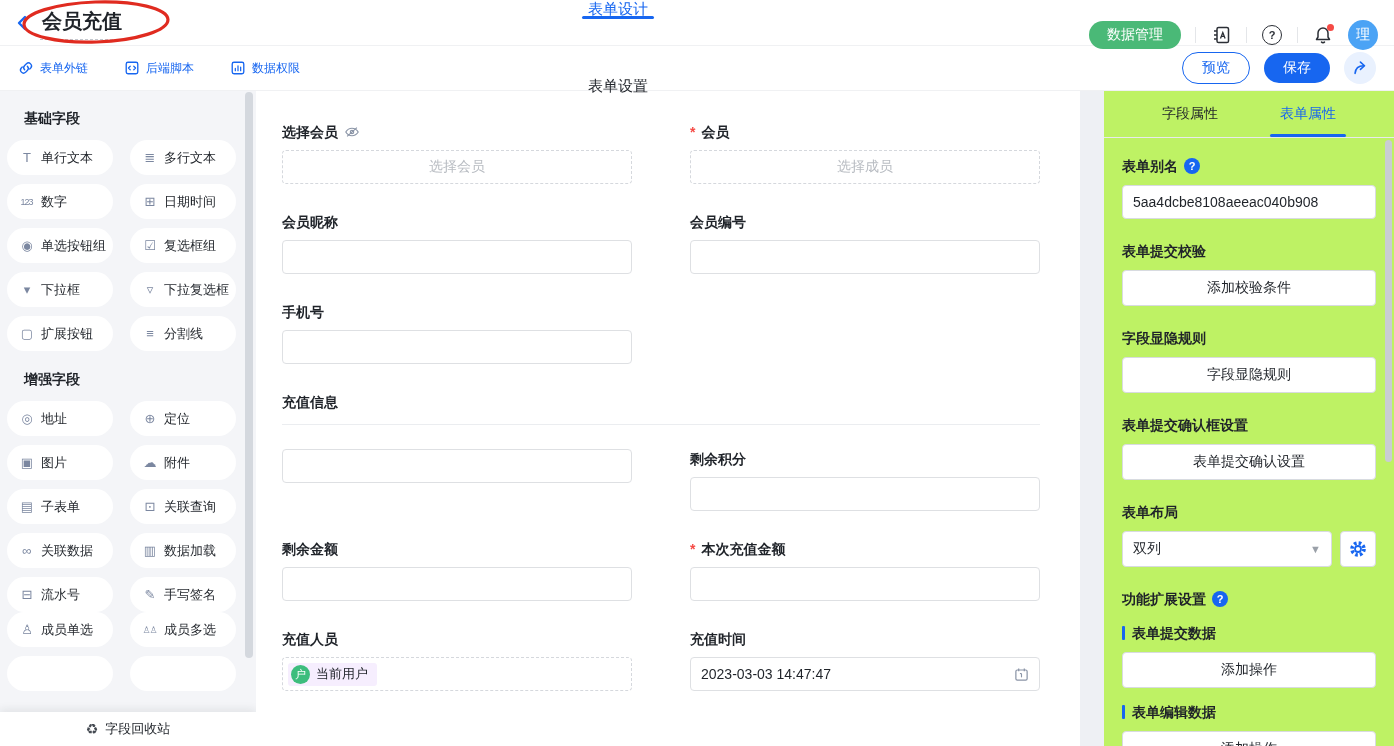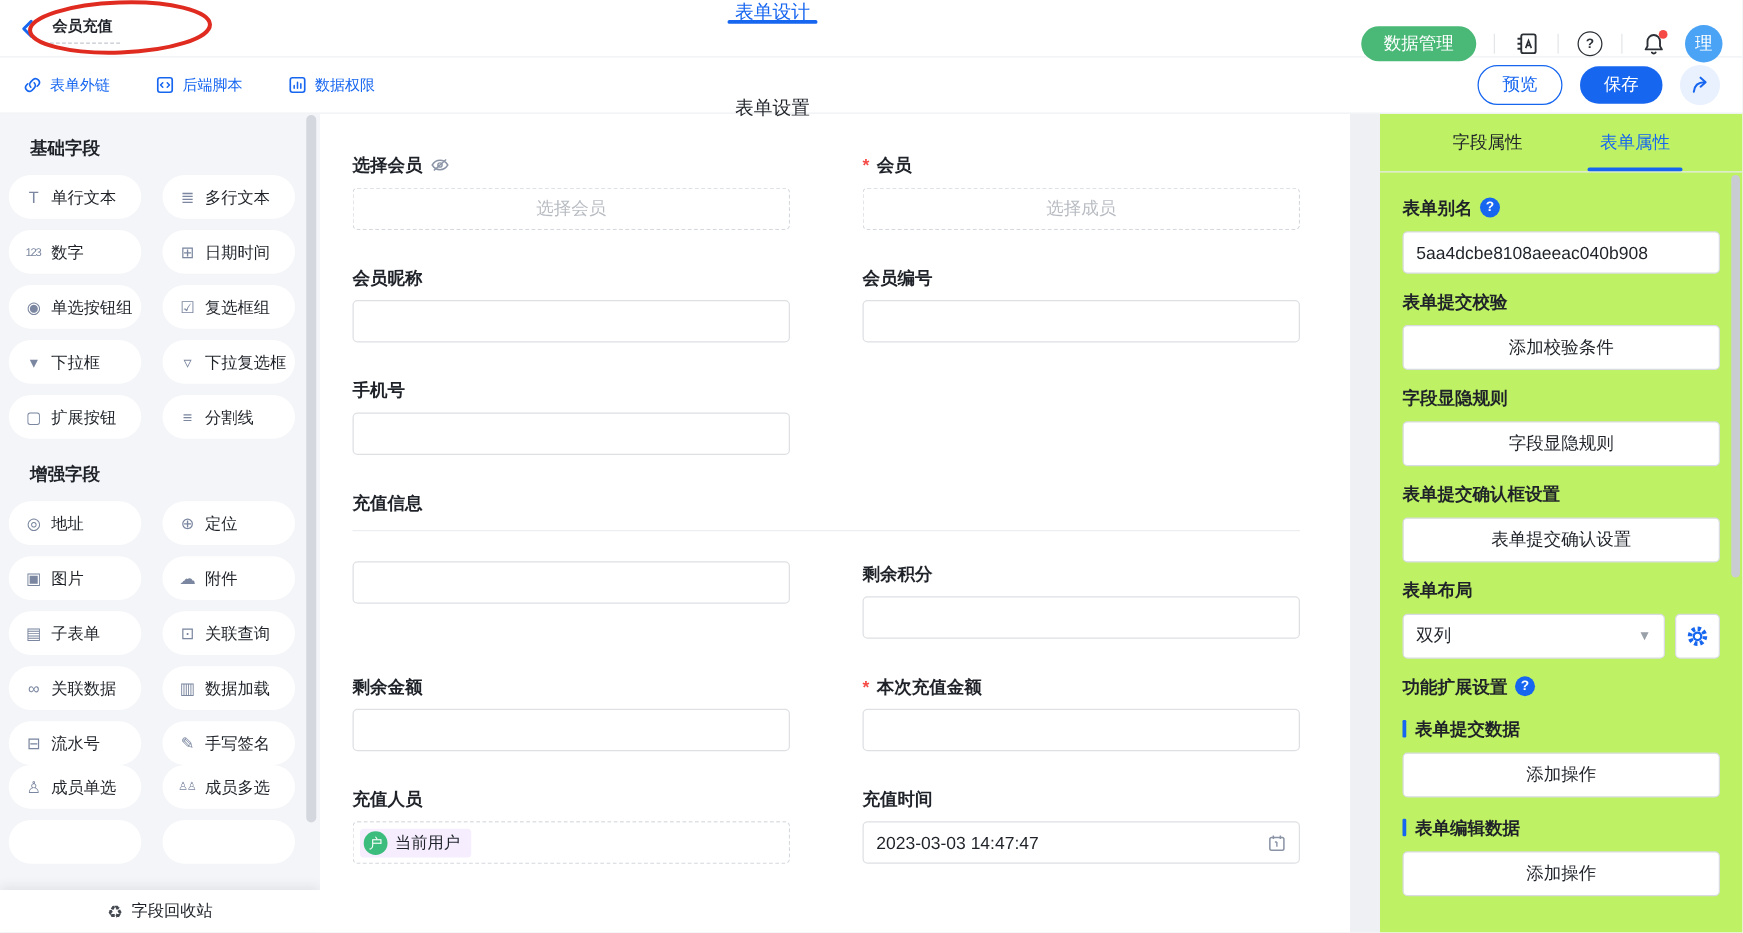--- a/index.html
+++ b/index.html
@@ -2,21 +2,21 @@
 <html><head>
 <meta charset="utf-8">
 <style>
   html,body{margin:0;padding:0;}
   body{font-family:"Liberation Sans","DejaVu Sans",sans-serif;color:#1f2329;background:#eef0f4;}
   .app{position:relative;width:1394px;height:746px;overflow:hidden;background:#eef0f4;}
 
   
   .hdr{position:absolute;top:0;left:0;right:0;height:45px;background:#fff;border-bottom:1px solid #f0f1f3;z-index:5;}
   .hdr-left{position:absolute;left:14px;top:0;height:45px;display:flex;align-items:center;gap:10px;}
-  .page-title{font-size:12px;font-weight:700;padding:2px 6px 4px 2px;border-bottom:1px dashed #c3c7cd;}
+  .page-title{font-size:20px;font-weight:700;padding:2px 6px 4px 2px;border-bottom:1px dashed #c3c7cd;}
   .annot{position:absolute;left:2px;top:-2px;pointer-events:none;}
   .hdr-tabs{position:absolute;left:588px;top:0;height:45px;display:flex;gap:58px;flex-direction:column;}
   .htab{position:relative;display:flex;align-items:center;font-size:15px;cursor:pointer;}
   .htab.active{color:#1766f0;}
   .htab.active::after{content:"";position:absolute;left:-6px;right:-6px;bottom:0;height:3px;border-radius:2px;background:#1766f0;}
   .hdr-right{position:absolute;right:16px;top:12px;height:45px;display:flex;align-items:center;gap:14px;}
   .btn-green{background:#4ab977;color:#fff;font-size:14px;height:28px;padding:0 18px;border-radius:15px;display:flex;align-items:center;cursor:pointer;}
   .vsep{width:1px;height:16px;background:#e4e6e9;}
   .hicon{width:22px;height:22px;display:flex;align-items:center;justify-content:center;cursor:pointer;position:relative;}
   .qm{width:18px;height:18px;border:1.6px solid #2b2f36;border-radius:50%;display:flex;align-items:center;justify-content:center;font-size:11px;font-weight:700;color:#2b2f36;}
@@ -58,21 +58,21 @@
   .sec-title{font-size:14px;font-weight:700;line-height:20px;}
   .sec-line{margin-top:12px;border-top:1px solid #ebedf0;}
 
   
   .pn{position:absolute;top:90px;left:1104px;right:0;bottom:0;background:#bef264;overflow:hidden;text-align:right;}
   .pn-tabs{height:47px;border-bottom:1px solid #e8eaed;display:flex;align-items:center;justify-content:center;gap:62px;}
   .ptab{position:relative;font-size:14px;cursor:pointer;height:47px;display:flex;align-items:center;}
   .ptab.active{color:#1766f0;}
   .ptab.active::after{content:"";position:absolute;left:-10px;right:-10px;bottom:0;height:3px;border-radius:2px;background:#1766f0;}
   .pn-body{padding:18px 18px 0 18px;}
-  .pgroup{margin-bottom:12px;}
+  .pgroup{margin-bottom:22px;}
   .plabel{font-size:14px;font-weight:700;line-height:20px;margin-bottom:9px;display:flex;align-items:center;gap:6px;}
   .bluehelp{width:16px;height:16px;border-radius:50%;background:#1766f0;color:#fff;font-size:11px;font-weight:700;display:flex;align-items:center;justify-content:center;cursor:pointer;}
   .pinput{height:32px;border:1px solid #d8dbe0;border-radius:4px;background:#fff;display:flex;align-items:center;padding:0 10px;font-size:14px;color:#1f2329;}
   .pbtn{height:34px;border:1px solid #d8dbe0;border-radius:4px;background:#fff;display:flex;align-items:center;justify-content:center;font-size:14px;color:#1f2329;cursor:pointer;}
   .prow{display:flex;gap:8px;align-items:center;}
   .pselect{flex:1;height:34px;border:1px solid #d8dbe0;border-radius:4px;background:#fff;display:flex;align-items:center;justify-content:space-between;padding:0 10px;font-size:14px;cursor:pointer;}
   .chev{color:#9aa0a8;font-size:11px;}
   .gearbtn{width:34px;height:34px;border:1px solid #d8dbe0;border-radius:4px;background:#fff;display:flex;align-items:center;justify-content:center;cursor:pointer;}
   .sublabel{font-size:14px;font-weight:700;line-height:20px;margin:14px 0 9px 0;display:flex;align-items:center;gap:7px;}
   .bluebar{width:3px;height:14px;background:#1766f0;border-radius:1px;}

